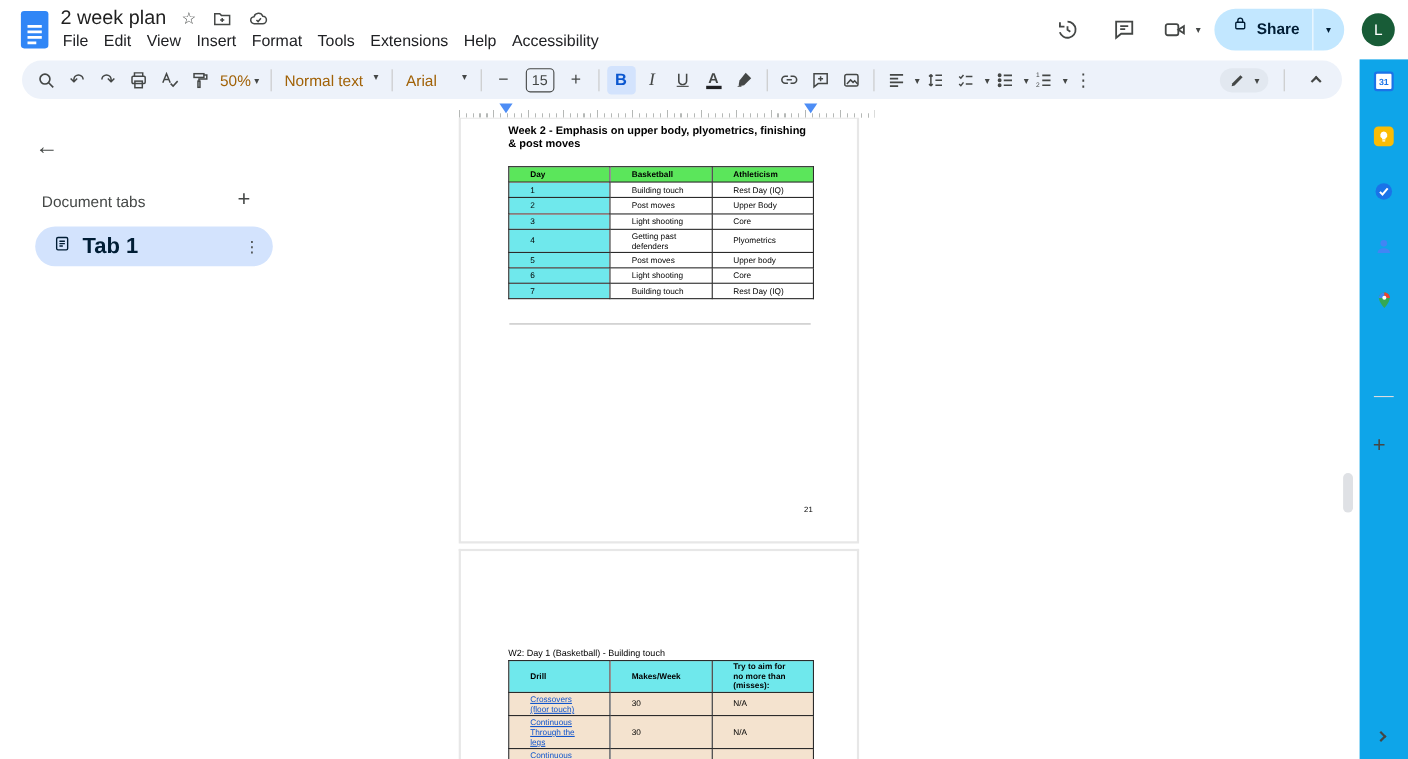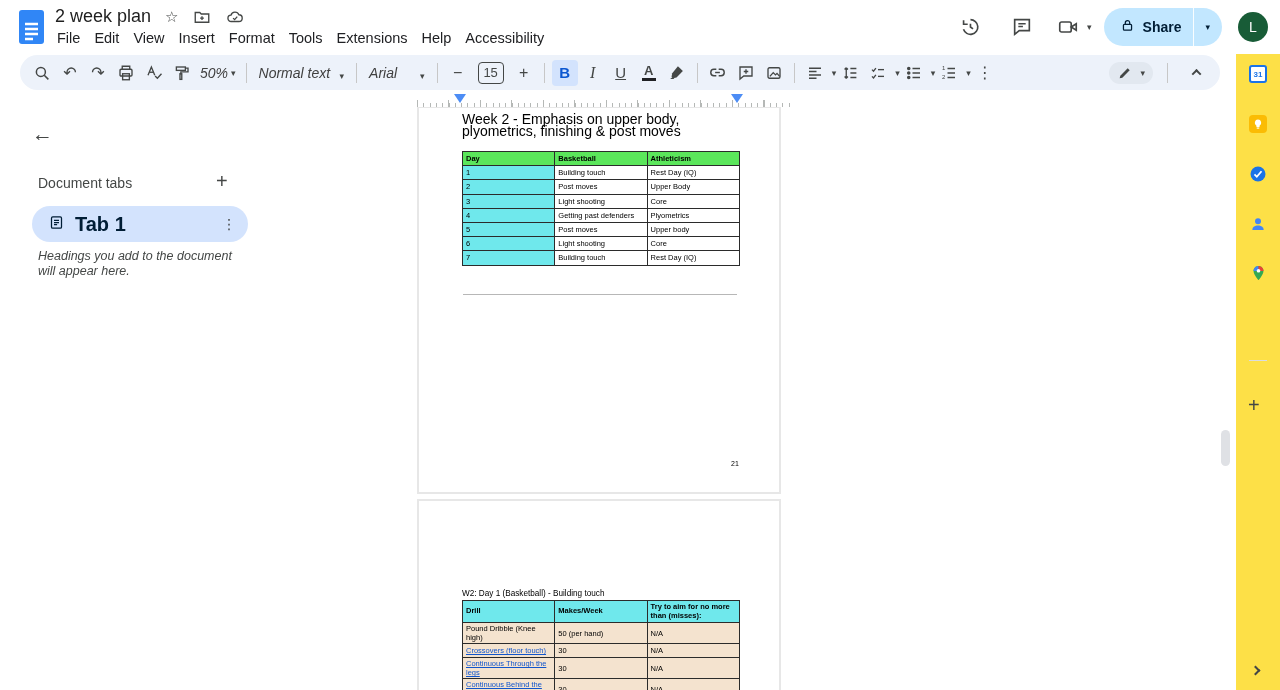--- a/index.html
+++ b/index.html
@@ -11,37 +11,37 @@
   .docs-logo { position:absolute; left:18px; top:9px; }
   .title-row { position:absolute; left:55px; top:6px; display:flex; align-items:center; gap:14px; }
   .doc-title { font-size:18px; color:#1f1f1f; }
   .title-ico { font-size:15px; color:#444746; display:flex; align-items:center; }
   .menubar { position:absolute; left:50px; top:28px; display:flex; }
   .menu-item { font-size:14.5px; color:#202124; padding:2px 7px; border-radius:4px; cursor:default; }
   .header-right { position:absolute; right:12px; top:7px; display:flex; align-items:center; gap:12px; }
   .hr-ico { width:40px; height:40px; display:flex; align-items:center; justify-content:center; color:#444746; }
   .meet { display:flex; align-items:center; gap:2px; }
   .share-btn { height:38px; background:var(--share-blue); border-radius:19px; display:flex; align-items:center; overflow:hidden; }
-  .share-main { display:flex; align-items:center; gap:8px; padding:0 12px 0 16px; height:100%; }
+  .share-main { display:flex; align-items:flex-end; gap:8px; padding:0 12px 12px 16px; height:100%; }
   .share-label { font-size:14px; font-weight:bold; color:#001d35; }
   .share-sep { width:1px; height:38px; background:#fff; opacity:.9; }
   .share-arrow { padding:0 12px 0 8px; height:100%; display:flex; align-items:center; }
   .avatar { width:30px; height:30px; border-radius:50%; background:var(--avatar-green); color:#fff; font-size:14px; display:flex; align-items:center; justify-content:center; margin-left:4px; }
 
   
   .toolbar { position:absolute; left:20px; top:55px; width:1200px; height:35px; background:#edf2fa; border-radius:18px; display:flex; align-items:center; padding:0 10px 0 8px; }
   .tgroup { display:flex; align-items:center; }
   .tico { min-width:26px; height:26px; display:flex; align-items:center; justify-content:center; color:#444746; border-radius:4px; margin:0 1px; }
   .tico svg { display:block; }
   .tico.glyph { font-size:16px; }
   .tdivider { width:1px; height:20px; background:#c7c7c7; margin:0 6px; }
-  .tlabel { font-size:14px; color:#404040;font-style:italic; }
+  .tlabel { font-size:14px; color:#a16207; }
   .dd-arrow { font-size:9px; color:#444746; margin-left:3px; }
   .zoom-sel { display:flex; align-items:center; padding:0 4px; }
-  .style-sel, .font-sel { display:flex; align-items:flex-end; padding:0 6px; }
+  .style-sel, .font-sel { display:flex; align-items:flex-start; padding:0 6px; }
   .style-sel .tlabel { width:78px; } .font-sel .tlabel { width:48px; }
   .fontsize-box { width:26px; height:22px; border:1px solid #444746; border-radius:4px; display:flex; align-items:center; justify-content:center; font-size:13px; color:#444746; margin:0 6px; }
   .bold-btn { background:var(--accent-blue); color:#0b57d0; font-weight:bold; font-size:15px; }
   .italic-btn { font-style:italic; font-family:"Liberation Serif", serif; font-size:16px; }
   .under-btn { text-decoration:underline; font-size:15px; }
   .txtcolor { display:flex; flex-direction:column; align-items:center; line-height:1; }
   .txtcolor .a { font-size:13px; font-weight:bold; color:#444746; }
   .txtcolor .bar { width:14px; height:3px; background:#202124; margin-top:1px; }
   .toolbar-right { margin-left:auto; display:flex; align-items:center; }
   .pen-pill { display:flex; align-items:center; background:#e2e8f0; border-radius:14px; padding:3px 8px; gap:4px; }
@@ -63,42 +63,42 @@
   .ruler .ticks { position:absolute; left:0; right:0; bottom:0; height:8px;
     background:
       repeating-linear-gradient(to right, #b5b8b6 0 1px, transparent 1px 6.3px) bottom/100% 4px no-repeat,
       repeating-linear-gradient(to right, #b5b8b6 0 1px, transparent 1px 31.5px) bottom/100% 7px no-repeat; }
   .marker { position:absolute; top:-2px; width:0; height:0; border-left:6px solid transparent; border-right:6px solid transparent; border-top:9px solid #4d8df5; }
 
   
   .page { position:absolute; left:417px; width:364px; background:#fff; border:2px solid #e7e7e7; }
   .page1 { top:107px; height:387px; border-top-width:1px; }
   .page2 { top:499px; height:191px; border-bottom:none; overflow:hidden; }
-  .doc-h1 { position:absolute; left:43px; top:6px; width:280px; font-size:14px; font-weight:normal; color:#000; line-height:11.5px; }
+  .doc-h1 { position:absolute; left:43px; top:6px; width:280px; font-size:10px; font-weight:bold; color:#000; line-height:11.5px; }
   .doc-table { position:absolute; left:43px; border-collapse:collapse; table-layout:fixed; }
-  .doc-table td { border:1px solid #2b2b2b; font-size:7.5px; color:#000; padding:1px 3px; vertical-align:middle; overflow:hidden; }
+  .doc-table td { border:1px solid #2b2b2b; font-size:7.5px; color:#000; padding:1px 19px; vertical-align:middle; overflow:hidden; }
   .t1 { top:43px; }
   .t1 td { width:92.3px; height:14.2px; }
   .t1 .hdr td { background:var(--table-green); font-weight:bold; }
   .t1 td.day { background:var(--table-cyan); }
   .doc-hr { position:absolute; left:44px; top:186px; width:274px; border-top:1px solid #b7b7b7; }
   .pagenum { position:absolute; left:312px; top:352px; font-size:7px; color:#000; }
   .doc-h2 { position:absolute; left:43px; top:88px; font-size:8.2px; color:#000; }
   .doc-h2 b { font-weight:normal; }
   .t2 { top:99px; }
   .t2 td { width:92.3px; }
   .t2 .hdr td { background:var(--table-cyan); font-weight:bold; height:22px; line-height:1.15; }
   .t2 .body td { background:var(--table-tan); height:14.3px; }
   .doclink { color:var(--link-blue); text-decoration:underline; }
 
   
   .scroll-thumb { position:absolute; left:1221px; top:430px; width:9px; height:36px; background:#dfe1e5; border-radius:5px; }
 
   
-  .rail { position:absolute; right:0; top:54px; width:44px; height:636px; background:#fde047; }
+  .rail { position:absolute; right:0; top:54px; width:44px; height:636px; background:#0ea5e9; }
   .rail-ico { position:absolute; left:13px; width:18px; height:18px; display:flex; align-items:center; justify-content:center; }
   .cal-ico { background:#fff; border:2px solid #1a73e8; border-radius:3px; font-size:8px; font-weight:bold; color:#1a73e8; }
   .keep-ico { background:#fbbc04; border-radius:4px; }
   .rail-div { position:absolute; left:13px; top:306px; width:18px; height:1px; background:#dadce0; }
   .rail-plus { position:absolute; left:12px; top:340px; font-size:20px; color:#444746; }
   .rail-chev { position:absolute; left:16px; top:606px; }
 </style>
 </head>
 <body>
 
@@ -333,21 +333,20 @@
   <div class="tab-pill">
     <span>
       <svg width="15" height="15" viewBox="0 0 24 24" fill="none" stroke="#001d35" stroke-width="2">
           <rect x="4" y="3" width="16" height="18" rx="2"></rect>
           <path d="M8 8.5h8M8 12h8M8 15.5h5"></path>
         </svg>
     </span>
     <span class="tab-label">Tab 1</span>
     <span class="tab-dots">⋮</span>
   </div>
-  <div class="sb-helper">Headings you add to the document will appear here.</div>
 
   <div class="ruler">
     <div class="ticks"></div>
     <div class="marker" style="left:37px"></div>
     <div class="marker" style="left:314px"></div>
   </div>
 
   <div class="page page1">
     <div class="doc-h1">Week 2 - Emphasis on upper body, plyometrics,  finishing &amp; post moves</div>
     <table class="doc-table t1">
@@ -401,25 +400,20 @@
   <div class="page page2">
     <div class="doc-h2"><b>W2: Day 1 (Basketball)</b><span> - Building touch</span></div>
     <table class="doc-table t2">
       <tbody id="t2-body">
           <tr class="hdr">
             <td>Drill</td>
             <td>Makes/Week</td>
             <td>Try to aim for no more than (misses):</td>
           </tr>
           <tr class="body">
-            <td>Pound Dribble (Knee high)</td>
-            <td>50 (per hand)</td>
-            <td>N/A</td>
-          </tr>
-          <tr class="body">
             <td><span class="doclink">Crossovers (floor touch)</span></td>
             <td>30</td>
             <td>N/A</td>
           </tr>
           <tr class="body">
             <td><span class="doclink">Continuous Through the legs</span></td>
             <td>30</td>
             <td>N/A</td>
           </tr>
           <tr class="body">

